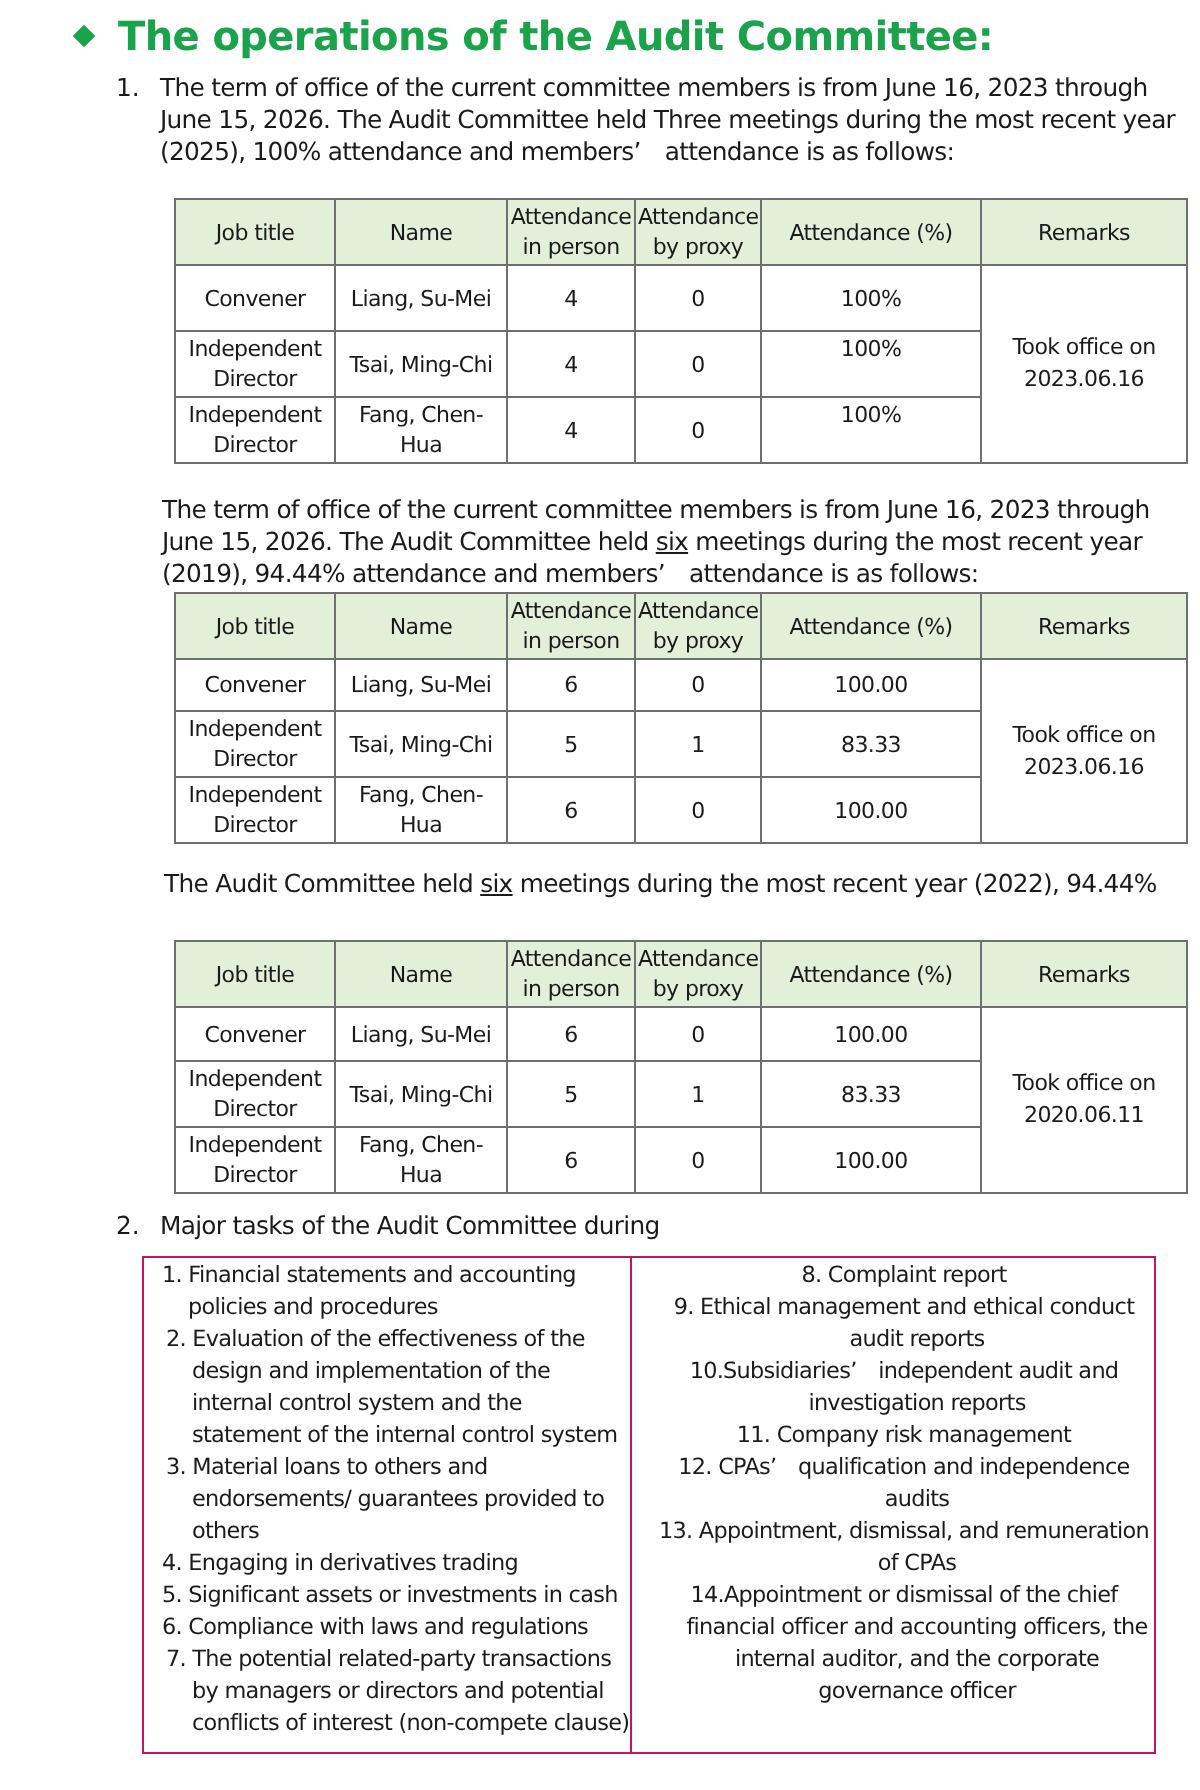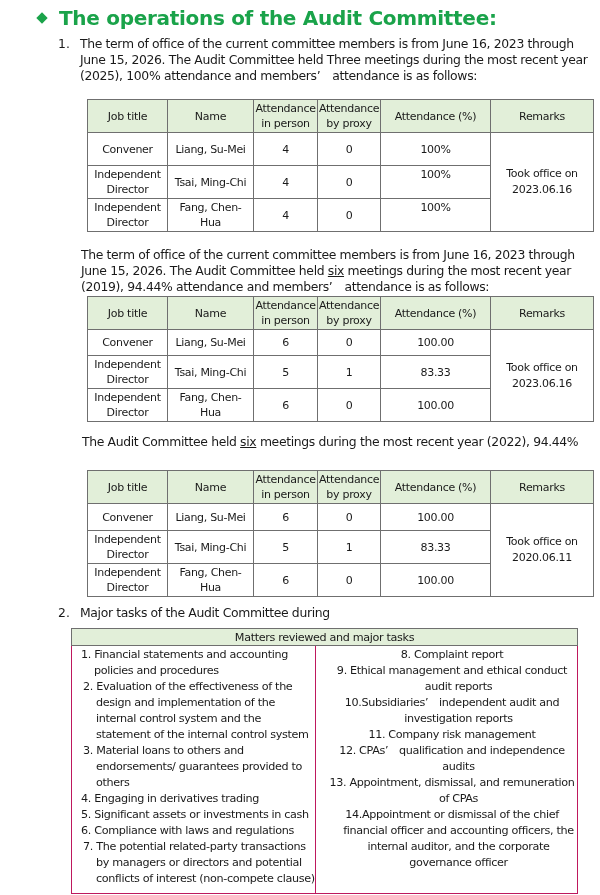--- a/index.html
+++ b/index.html
@@ -208,23 +208,20 @@
 
 <div class="num" style="left:58px; top:605px;">2.</div>
 <div class="para" style="left:80px; top:605px;">Major tasks of the Audit Committee during</div>
 
 <table class="tasks">
   <colgroup>
       <col style="width:244px">
       <col style="width:262px">
     </colgroup>
   <tbody>
-      <tr>
-    <th colspan="2">Matters reviewed and major tasks</th>
-  </tr>
   <tr>
     <td class="col-left">
       <div class="task">1. Financial statements and accounting policies and procedures</div>
       <div class="task" style="padding-left:24px;">2. Evaluation of the effectiveness of the design and implementation of the internal control system and the statement of the internal control system</div>
       <div class="task" style="padding-left:24px;">3. Material loans to others and endorsements/ guarantees provided to others</div>
       <div class="task">4. Engaging in derivatives trading</div>
       <div class="task">5. Significant assets or investments in cash</div>
       <div class="task">6. Compliance with laws and regulations</div>
       <div class="task" style="padding-left:24px;">7. The potential related-party transactions by managers or directors and potential conflicts of interest (non-compete clause)</div>
     </td>

